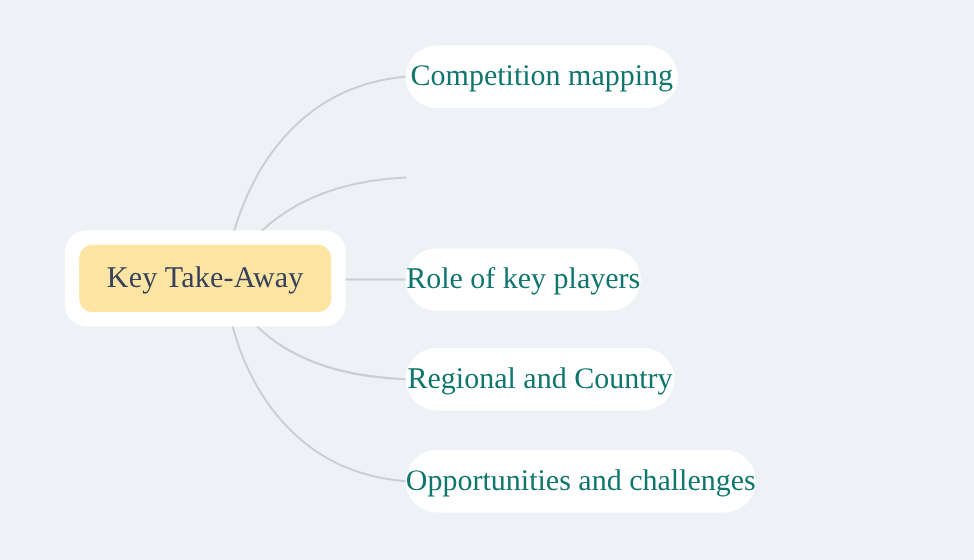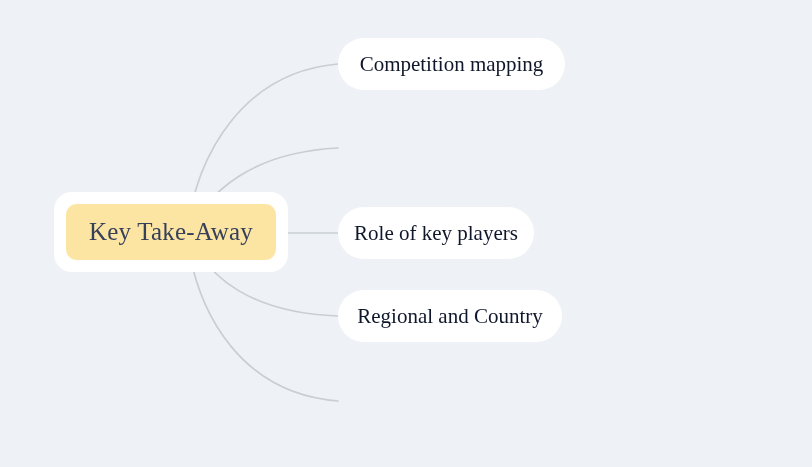--- a/index.html
+++ b/index.html
@@ -59,22 +59,22 @@
     letter-spacing: 0.2px;
     padding: 0 6px;
   }
   
   .leaf {
     background: #ffffff;
     border-radius: 26px;
     height: 52px;
   }
   .leaf-label {
-    font-size: 21px;
-    color: #0f172a;
+    font-size: 25px;
+    color: #0f766e;
     padding: 0 22px;
   }
   .leaf-0 { left: 338px; top: 38px;  width: 227px; }
   .leaf-1 { left: 338px; top: 122px; width: 190px; }
   .leaf-2 { left: 338px; top: 207px; width: 196px; }
   .leaf-3 { left: 338px; top: 290px; width: 224px; }
   .leaf-4 { left: 338px; top: 375px; width: 292px; }
 </style>
 </head>
 <body>
@@ -103,14 +103,17 @@
 
 
   <div class="node leaf leaf-2">
     <span class="leaf-label">Role of key players</span>
   </div>
 
   <div class="node leaf leaf-3">
     <span class="leaf-label">Regional and Country</span>
   </div>
 
+  <div class="node leaf leaf-4">
+    <span class="leaf-label">Opportunities and challenges</span>
+  </div>
 
 </div>
 
 </body></html>

